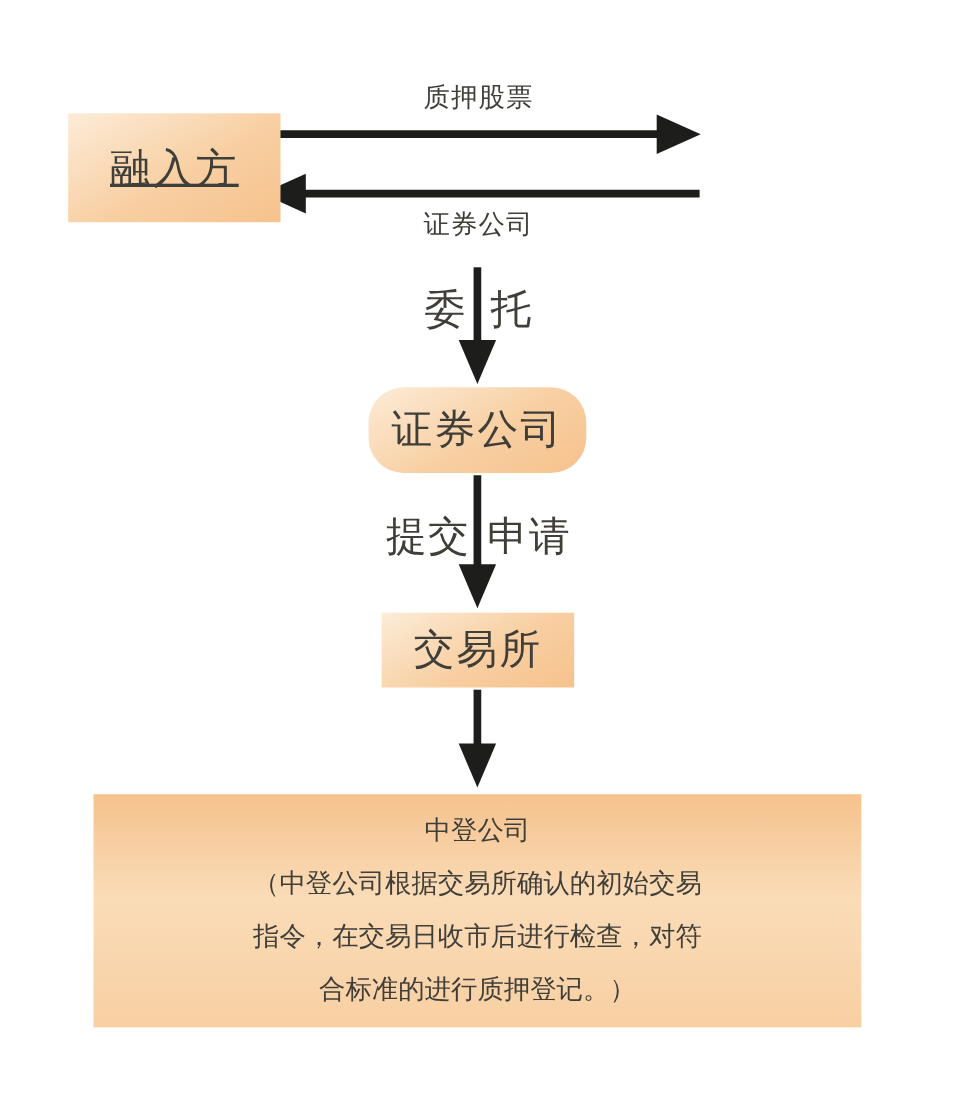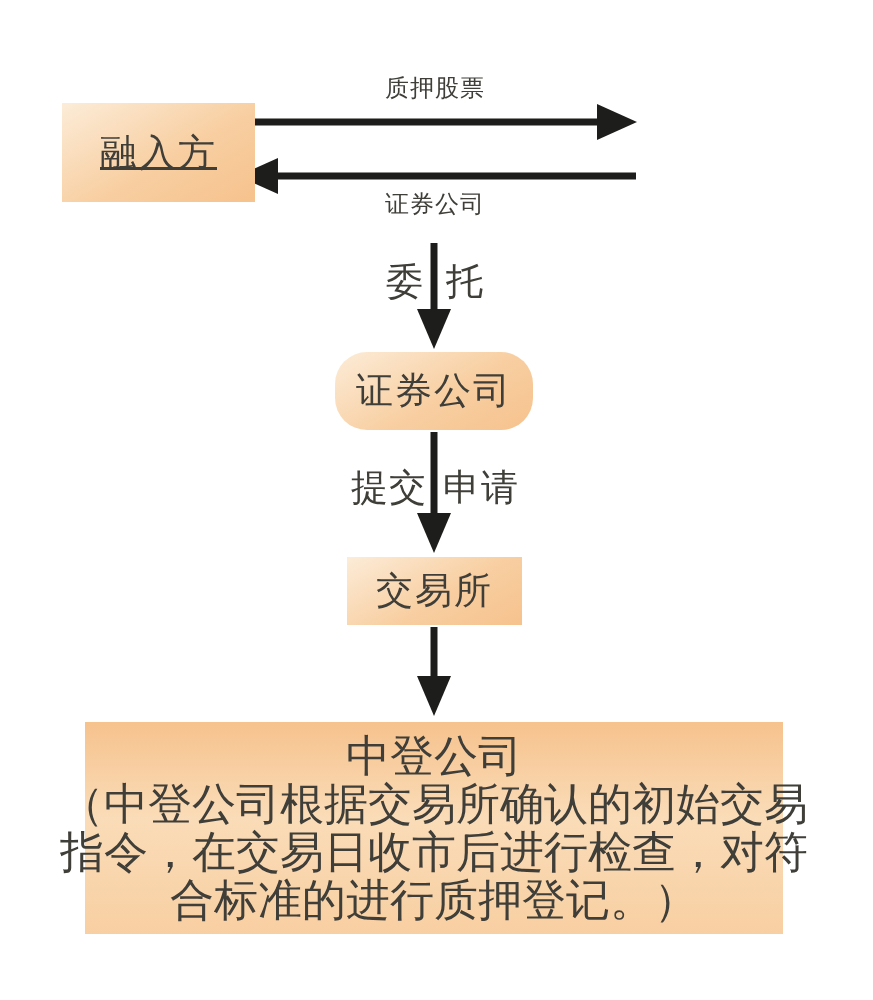--- a/index.html
+++ b/index.html
@@ -29,21 +29,21 @@
   }
   #node-borrower   { left: 62px;  top: 103px; width: 193px; height: 99px; text-decoration: underline; }
   #node-lender     { left: 636px; top: 105px; width: 177px; height: 97px; }
   #node-securities { left: 335px; top: 352px; width: 198px; height: 78px; border-radius: 32px; }
   #node-exchange   { left: 347px; top: 557px; width: 175px; height: 68px; }
   #node-csdc {
     left: 85px; top: 722px; width: 698px; height: 212px;
     flex-direction: column;
     justify-content: center;
     background: linear-gradient(180deg, var(--box-dark, #f6c28d) 0%, var(--box-mid2, #fadcb8) 45%, var(--box-mid, #f8cfa2) 100%);
-    font-size: 44px;
+    font-size: 24px;
     line-height: 48px;
     letter-spacing: 0px;
   }
   #node-csdc .line { white-space: nowrap; }
   .hlabel {
     position: absolute;
     left: 285px;
     width: 300px;
     text-align: center;
     font-size: 24px;

